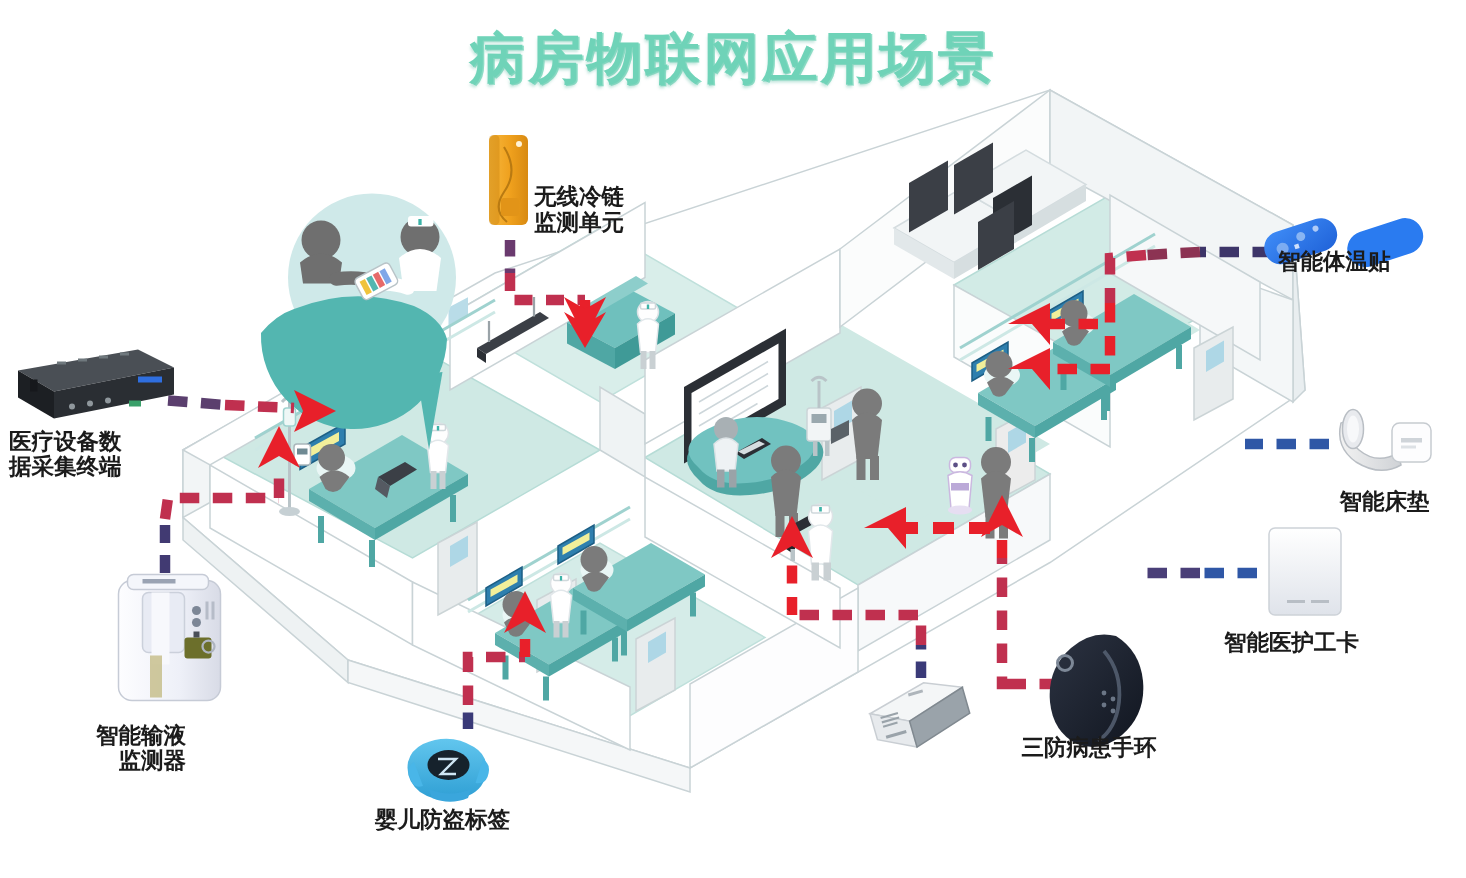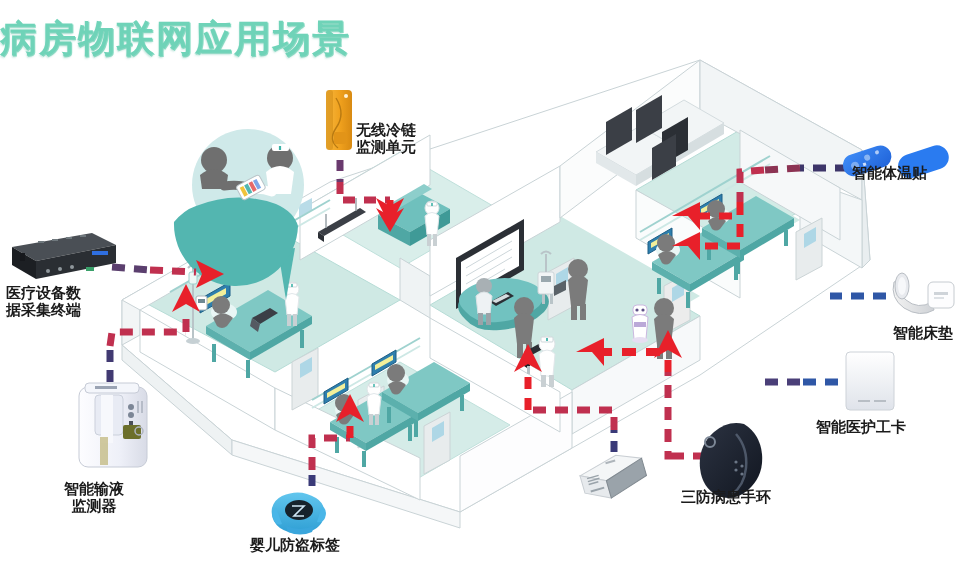--- a/index.html
+++ b/index.html
@@ -8,35 +8,36 @@
     background:#ffffff;
     font-family:"Liberation Sans","DejaVu Sans",sans-serif;
     overflow:hidden;
     position:relative;
   }
   #stage{position:absolute;left:0;top:0;width:977px;height:585px;}
 
   
   .title{
     position:absolute;left:0;top:14px;width:977px;
+    text-align:center;
     font-family:Liberation Serif, serif;
     font-size:37px;font-weight:bold;letter-spacing:2px;
     color:#6fd3b8;
     text-shadow:0 2px 2px rgba(120,200,180,.45), 1px 1px 0 #8fe0c8;
     white-space:nowrap;
   }
 
   
   .lbl{
     position:absolute;
     font-family:"DejaVu Sans","Liberation Sans",sans-serif;
     font-size:15px;font-weight:bold;color:#1b1b1b;
     line-height:1.15;white-space:pre-line;
   }
-  .lbl.l{text-align:center;font-family:Liberation Mono, monospace;}
+  .lbl.l{text-align:right;}
 
   
   svg{display:block;}
 </style>
 </head>
 <body>
 
 <div id="stage">
 
   <div class="title">病房物联网应用场景</div>

